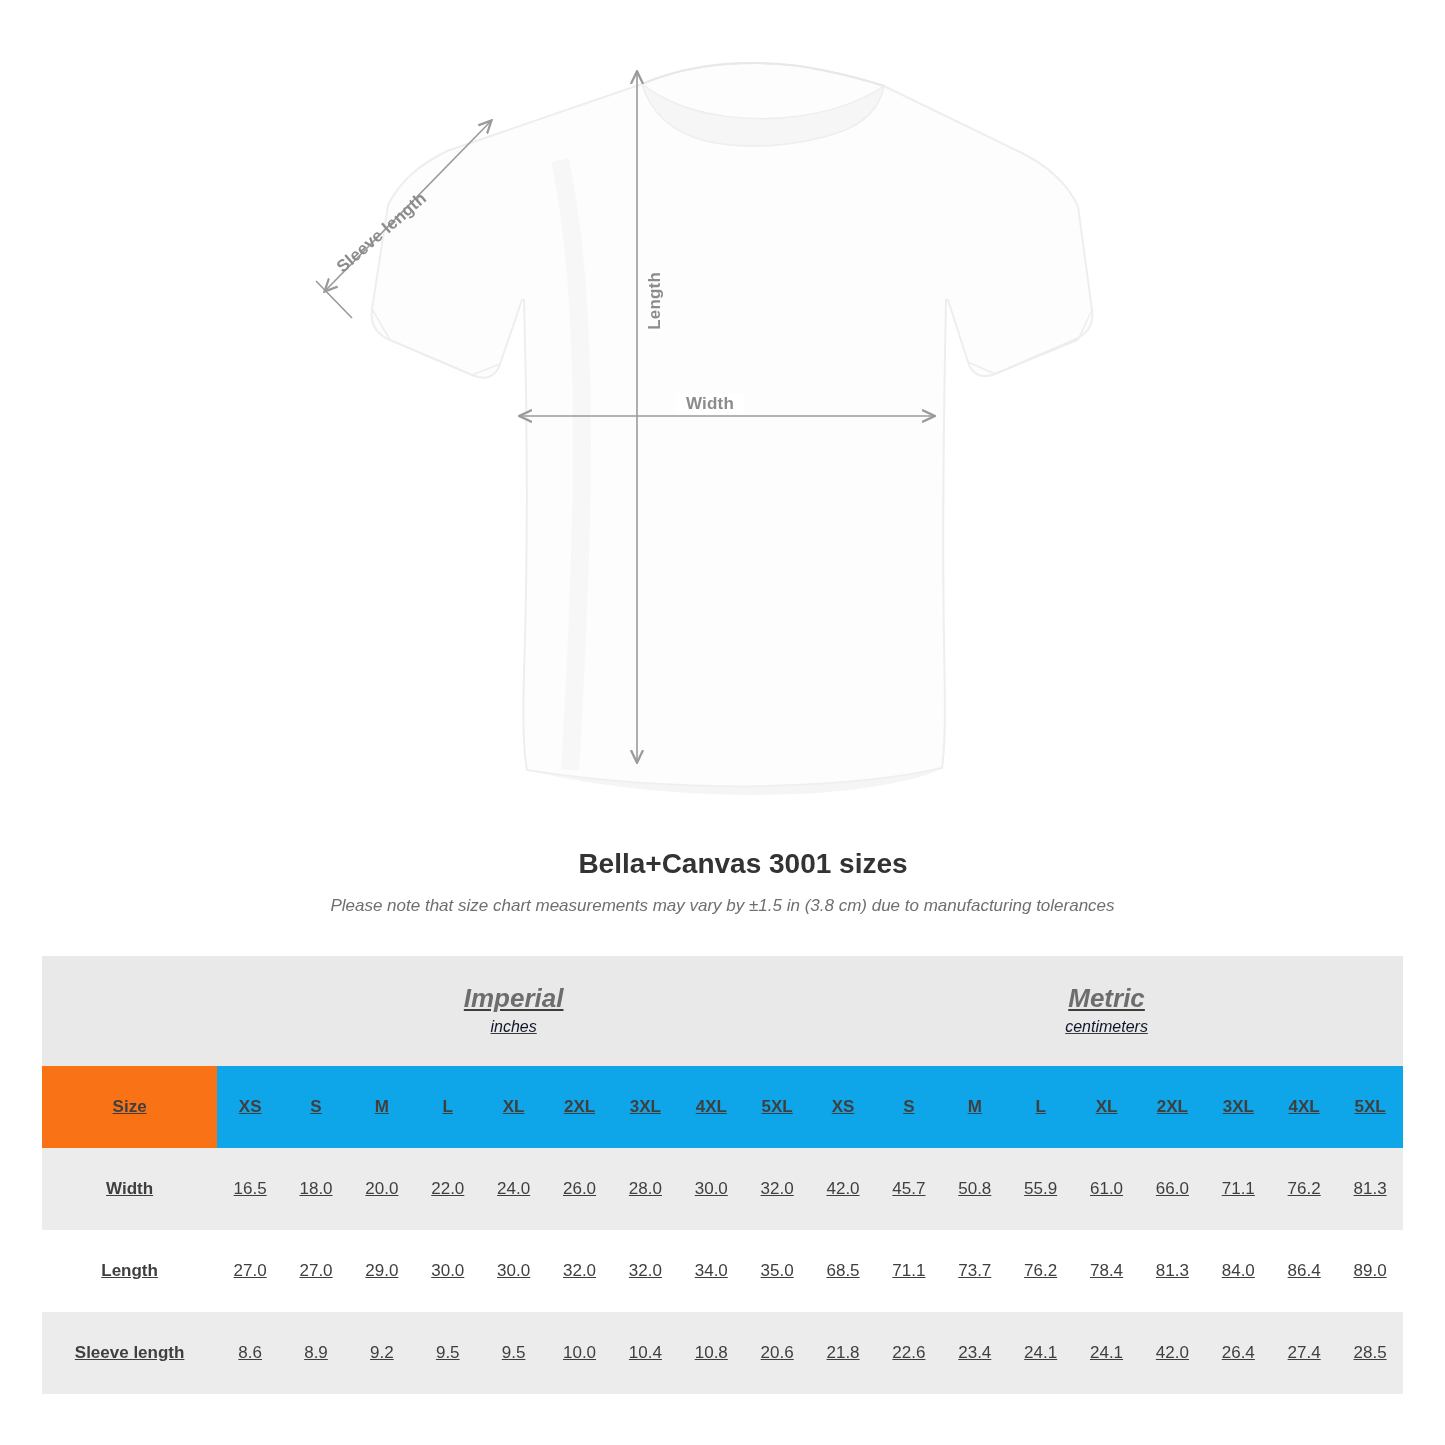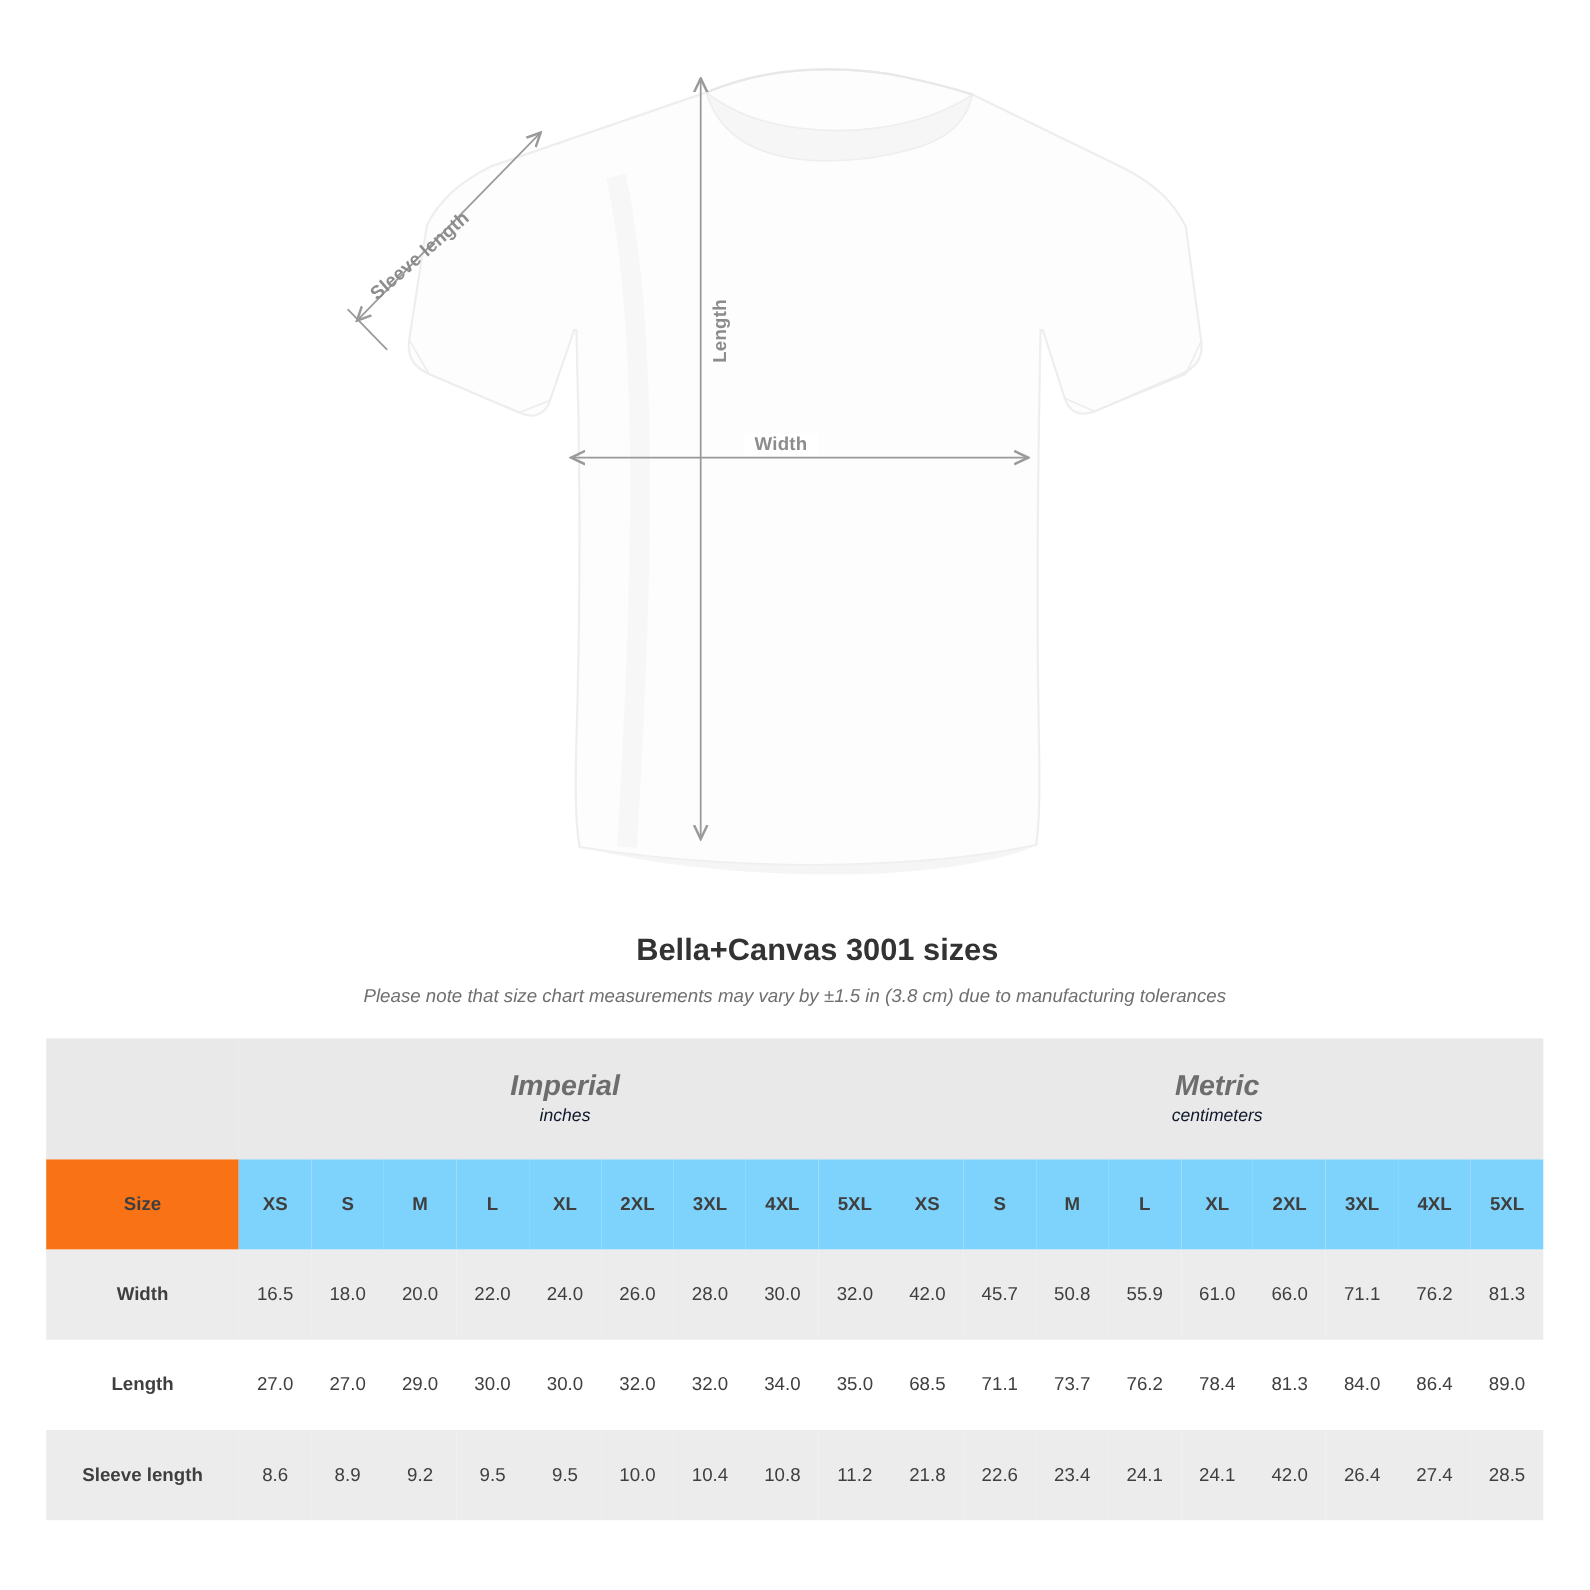--- a/index.html
+++ b/index.html
@@ -57,21 +57,22 @@
   }
   .chart-note {
     font-size: 17px;
     font-style: italic;
     color: #6f6f6f;
     margin: 0;
   }
 
   
   .table-wrap {
-    margin: 28px 42px 0 42px;
+    margin: 40px 42px 0 42px;
+    text-decoration: underline;
   }
   table.size-table {
     border-collapse: collapse;
     width: 1361px;
     table-layout: fixed;
   }
   table.size-table td,
   table.size-table th {
     text-align: center;
     vertical-align: middle;
@@ -94,21 +95,21 @@
   }
   .unit-sub {
     font-size: 16px;
     font-style: italic;
     color: #0f172a;
     line-height: 1.6;
   }
   
   .head-row td {
     height: 82px;
-    background: #7dd3fc;
+    background: #0ea5e9;
     font-weight: bold;
     font-size: 18px;
     color: #3b3b3b;
   }
   .head-row td.rowlabel {
     background: #f97316;
   }
   .data-row td {
     height: 82px;
     font-size: 17px;
@@ -310,21 +311,21 @@
         <tr class="data-row row-shaded">
           <td class="rowlabel">Sleeve length</td>
           <td>8.6</td>
           <td>8.9</td>
           <td>9.2</td>
           <td>9.5</td>
           <td>9.5</td>
           <td>10.0</td>
           <td>10.4</td>
           <td>10.8</td>
-          <td>11.2</td>
+          <td>20.6</td>
           <td>21.8</td>
           <td>22.6</td>
           <td>23.4</td>
           <td>24.1</td>
           <td>24.1</td>
           <td>42.0</td>
           <td>26.4</td>
           <td>27.4</td>
           <td>28.5</td>
         </tr>

